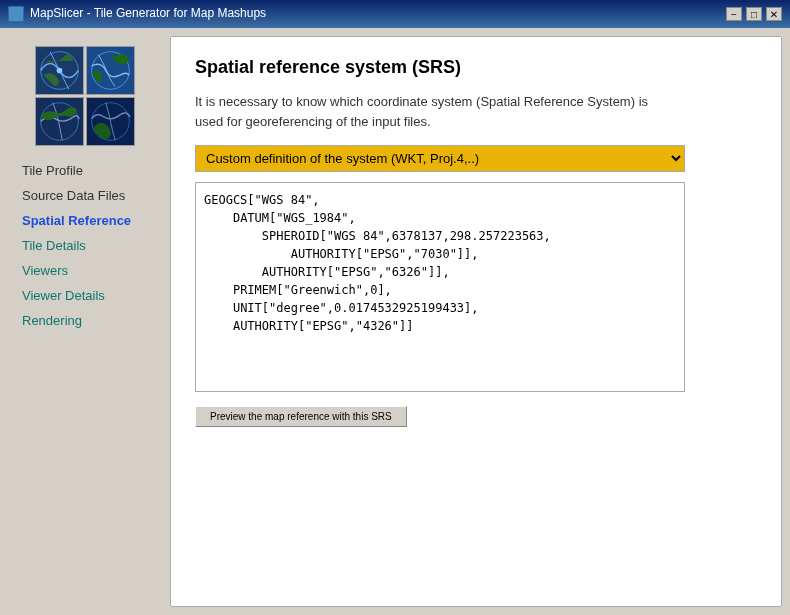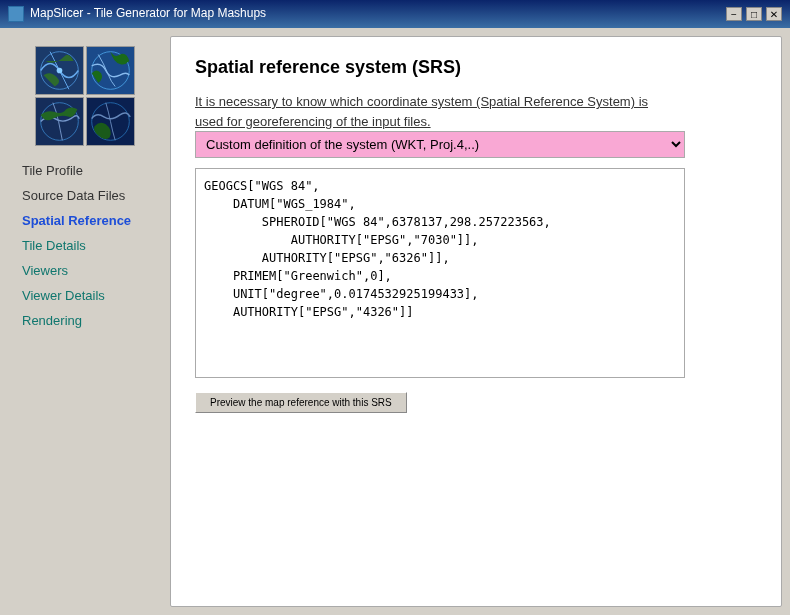--- a/index.html
+++ b/index.html
@@ -137,42 +137,42 @@
     .page-title {
       font-size: 18px;
       font-weight: bold;
       color: #000;
       margin-bottom: 14px;
     }
     .description {
       font-size: 13px;
       color: #333;
       line-height: 1.5;
+      margin-bottom: 14px;
       max-width: 480px;
-      text-decoration: underline;
     }
     .srs-question {
       color: #cc6600;
       font-weight: bold;
       font-size: 13px;
       margin-bottom: 12px;
     }
     .dropdown-container {
       margin-bottom: 10px;
     }
     .dropdown-wrapper {
       position: relative;
       display: inline-block;
       width: 490px;
     }
     .dropdown-wrapper select {
       width: 100%;
       padding: 4px 6px;
       font-size: 13px;
-      background: #f9a8d4;
+      background: #eab308;
       border: 1px solid #aaa;
       cursor: pointer;
     }
     .srs-textarea-container {
       border: 1px solid #aaa;
       background: white;
       width: 490px;
       height: 210px;
       margin-bottom: 14px;
       overflow-y: auto;

